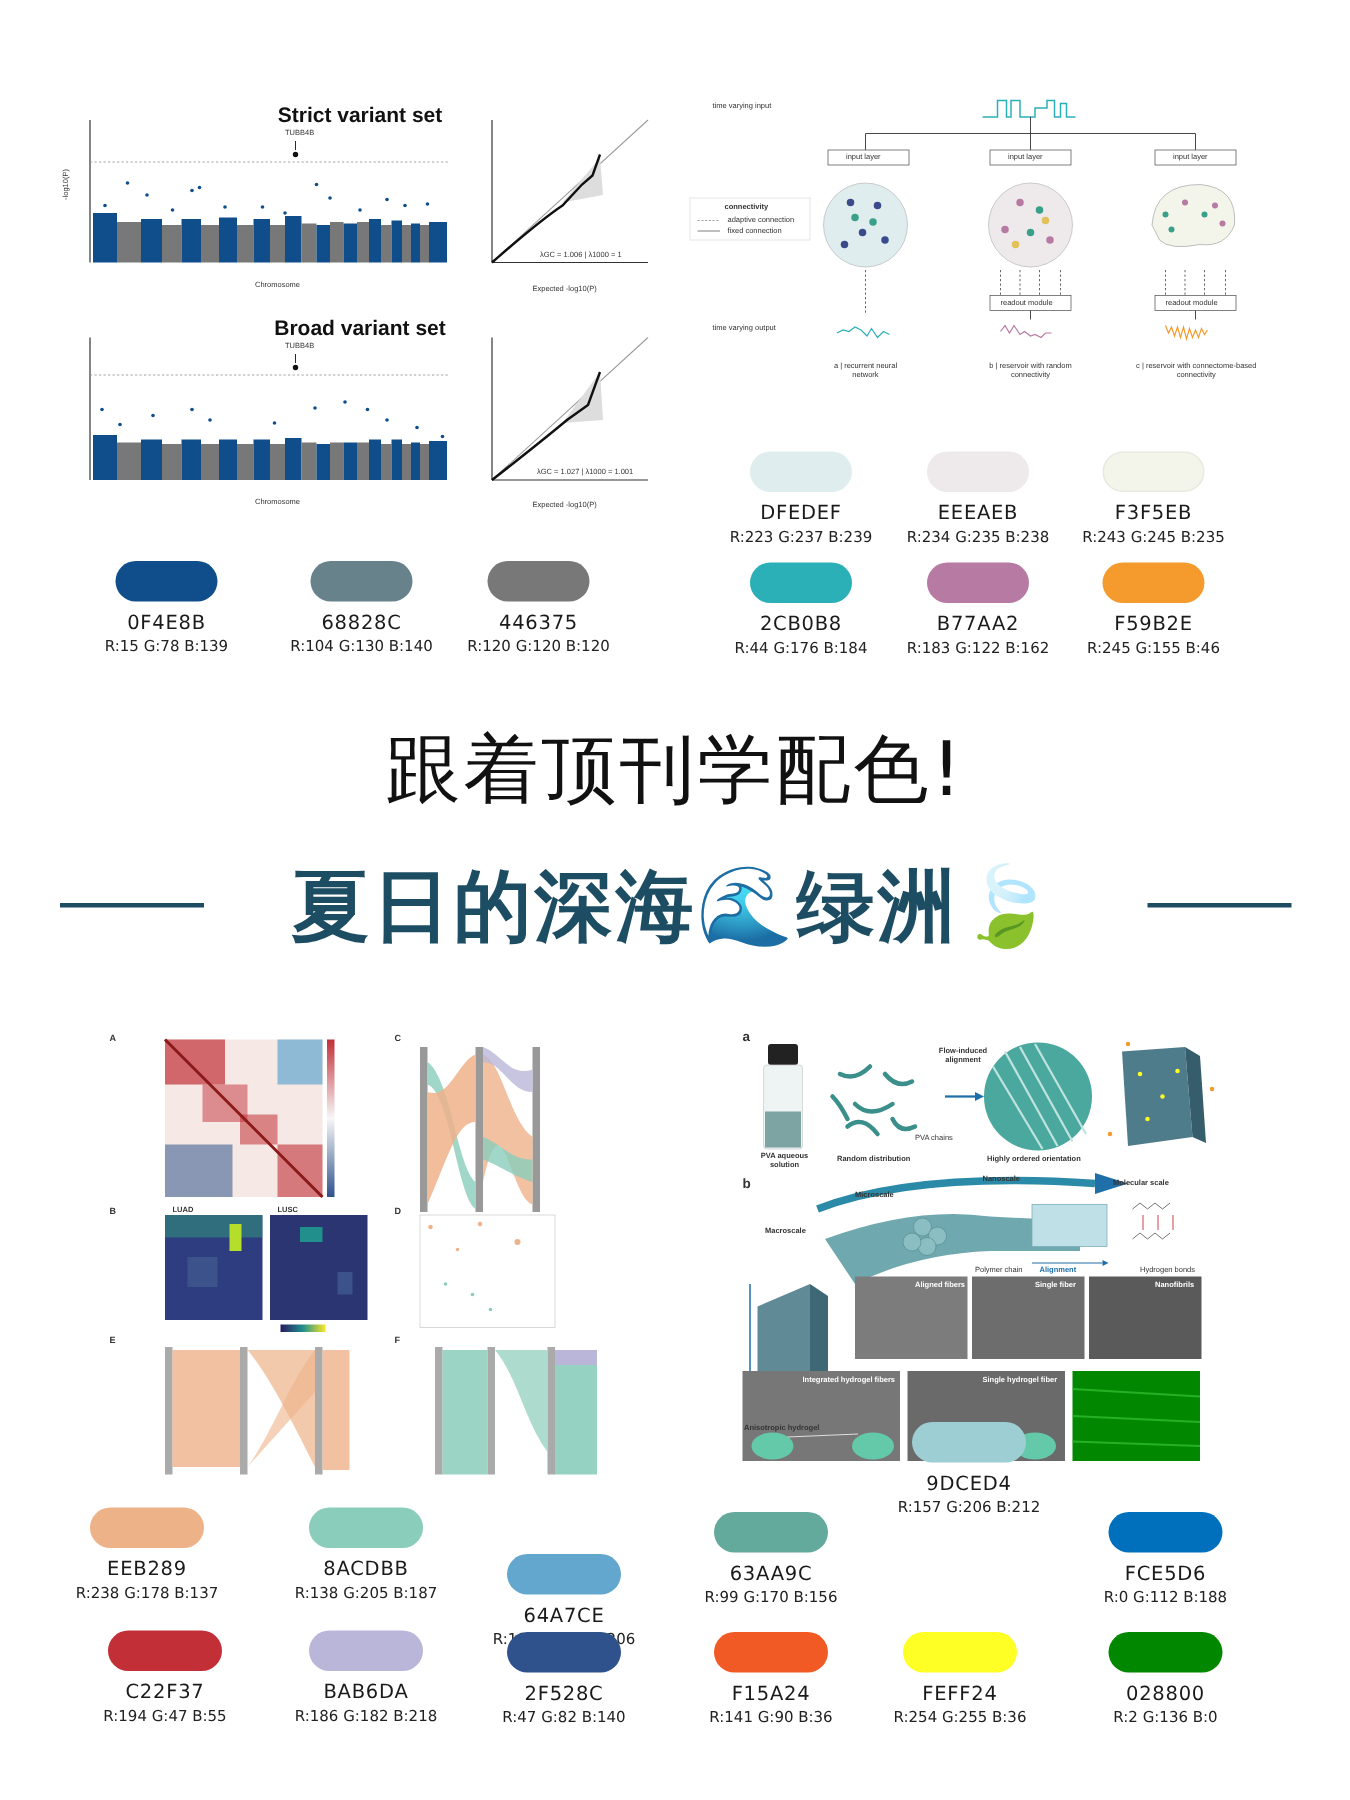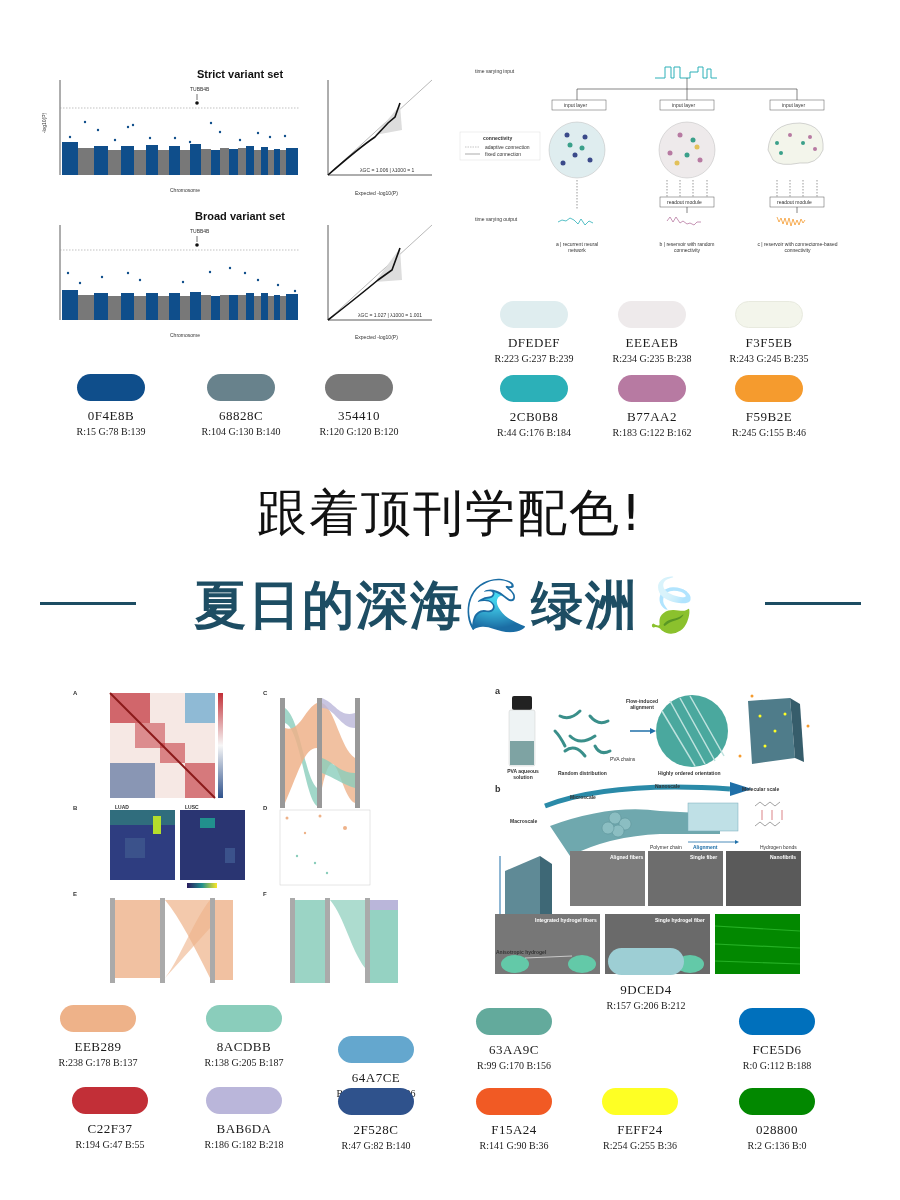--- a/index.html
+++ b/index.html
@@ -2,27 +2,27 @@
 <html><head>
 <meta charset="utf-8">
 <style>
   * { box-sizing: border-box; margin: 0; padding: 0; }
   html, body { width: 900px; height: 1200px; background: #ffffff; overflow: hidden; }
   body { position: relative; font-family: "DejaVu Sans", sans-serif; color: #111; }
 
   .abs { position: absolute; }
 
   
-  .swatch { position: absolute; width: 134px; text-align: center; font-family: Liberation Serif, serif; }
+  .swatch { position: absolute; width: 134px; text-align: center; }
   .pill { width: 68px; height: 27px; border-radius: 14px; margin: 0 auto; }
   .hex { font-size: 13px; letter-spacing: 0.5px; margin-top: 7px; line-height: 15px; color: #1a1a1a; }
   .rgb { font-size: 10px; margin-top: 3px; line-height: 12px; color: #222; white-space: nowrap; }
 
   
-  .fig-title { font-family: "Liberation Sans", sans-serif; font-weight: bold; font-size: 11px; text-align: center; }
+  .fig-title { font-family: "Liberation Sans", sans-serif; font-weight: bold; font-size: 14px; text-align: center; }
   .tiny { font-family: "Liberation Sans", sans-serif; font-size: 5px; color: #333; }
   .small { font-family: "Liberation Sans", sans-serif; font-size: 6px; color: #333; }
 
   
   .headline1 { position: absolute; left: 0; width: 900px; top: 478px; text-align: center;
                font-family: "DejaVu Sans", sans-serif; font-size: 50px; line-height: 70px; color: #111; letter-spacing: 2px; }
   .headline2 { position: absolute; left: 0; width: 900px; top: 570px; text-align: center;
                font-family: "DejaVu Sans", sans-serif; font-weight: bold; font-size: 52px; line-height: 70px;
                color: #1d4d63; letter-spacing: 2px; }
   .hline { position: absolute; top: 602px; height: 3px; background: #1d4d63; }
@@ -245,21 +245,21 @@
   <div class="hex">0F4E8B</div>
   <div class="rgb">R:15  G:78  B:139</div>
 </div>
 <div class="swatch" style="left:174px;top:374px;">
   <div class="pill" style="background:#68828C;"></div>
   <div class="hex">68828C</div>
   <div class="rgb">R:104  G:130  B:140</div>
 </div>
 <div class="swatch" style="left:292px;top:374px;">
   <div class="pill" style="background:#787878;"></div>
-  <div class="hex">354410</div>
+  <div class="hex">446375</div>
   <div class="rgb">R:120  G:120  B:120</div>
 </div>
 
 <div class="swatch" style="left:467px;top:301px;">
   <div class="pill" style="background:#DFEDEF;"></div>
   <div class="hex">DFEDEF</div>
   <div class="rgb">R:223  G:237  B:239</div>
 </div>
 <div class="swatch" style="left:585px;top:301px;">
   <div class="pill" style="background:#EEEAEB;"></div>

